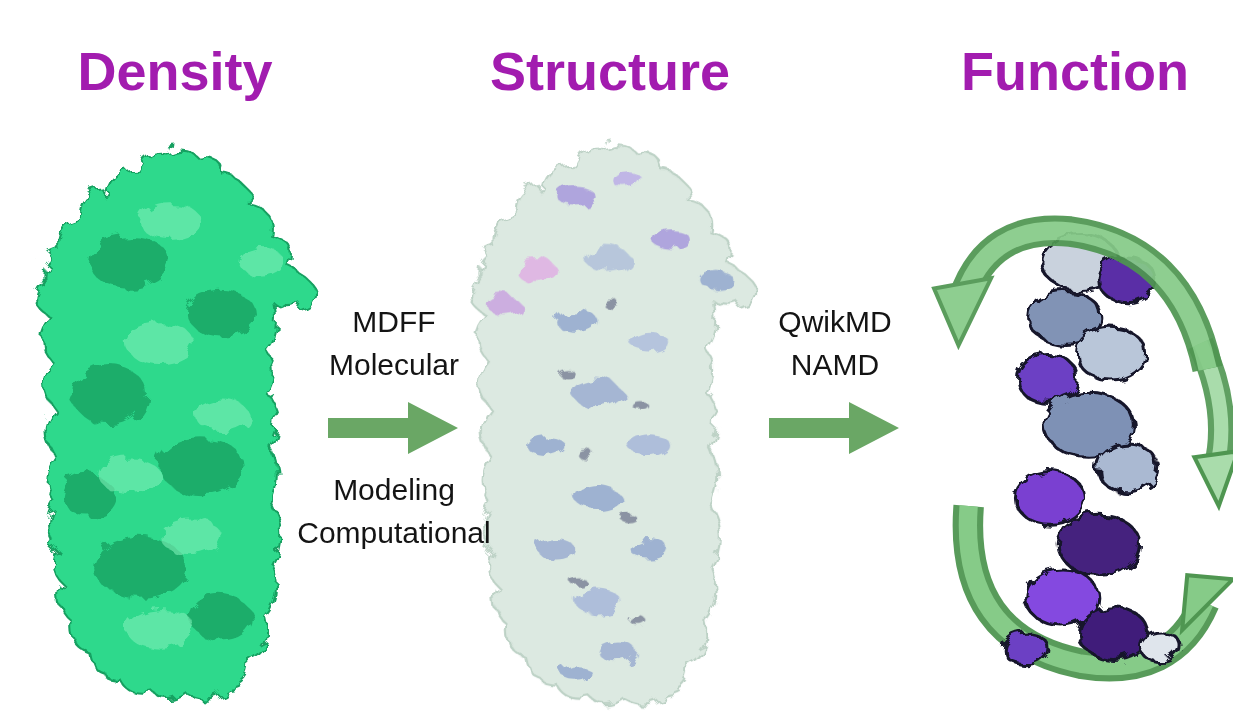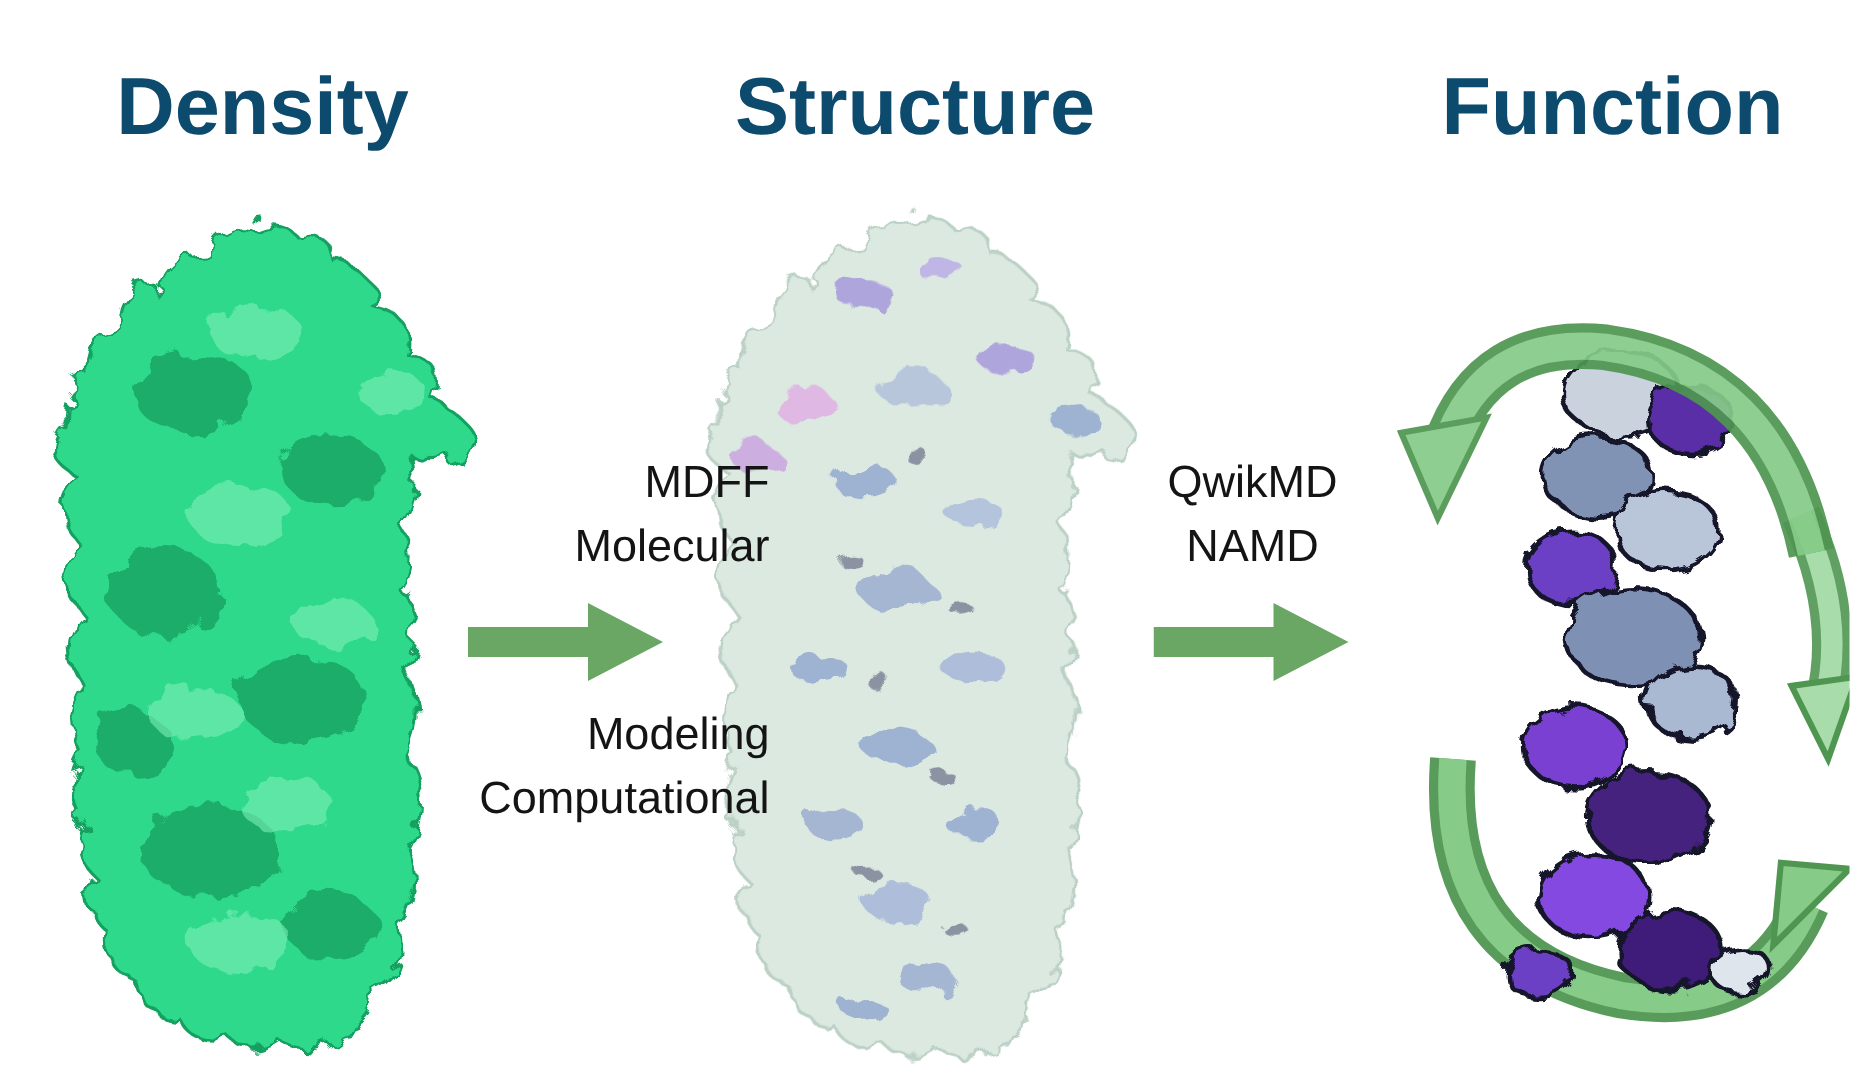--- a/index.html
+++ b/index.html
@@ -6,30 +6,30 @@
   body{
     width:1240px;height:719px;position:relative;overflow:hidden;
     background:#ffffff;
     font-family:"Liberation Sans", sans-serif;
     color:#000;
   }
   .stage{position:absolute;inset:0;}
   .col-heading{
     position:absolute;top:40px;height:70px;
     font-size:54px;font-weight:700;letter-spacing:0;
-    text-align:center;color:#0c4a6e;
+    text-align:center;color:#a21caf;
   }
   #heading-density{left:35px;width:280px;}
   #heading-structure{left:455px;width:310px;}
   #heading-function{left:925px;width:300px;}
 
   .transition{
     position:absolute;width:270px;text-align:center;
   }
-  #transition-1{left:243px;top:300px;text-align:right;}
+  #transition-1{left:259px;top:300px;}
   #transition-2{left:700px;top:300px;}
   .t-line{
     font-size:30px;line-height:43px;color:#141414;font-weight:400;
   }
   .flow-arrow{display:block;margin:14px auto 12px auto;}
 
   .mol{position:absolute;}
   #density-art{left:18px;top:140px;}
   #structure-art{left:448px;top:135px;}
   #function-art{left:928px;top:200px;}

